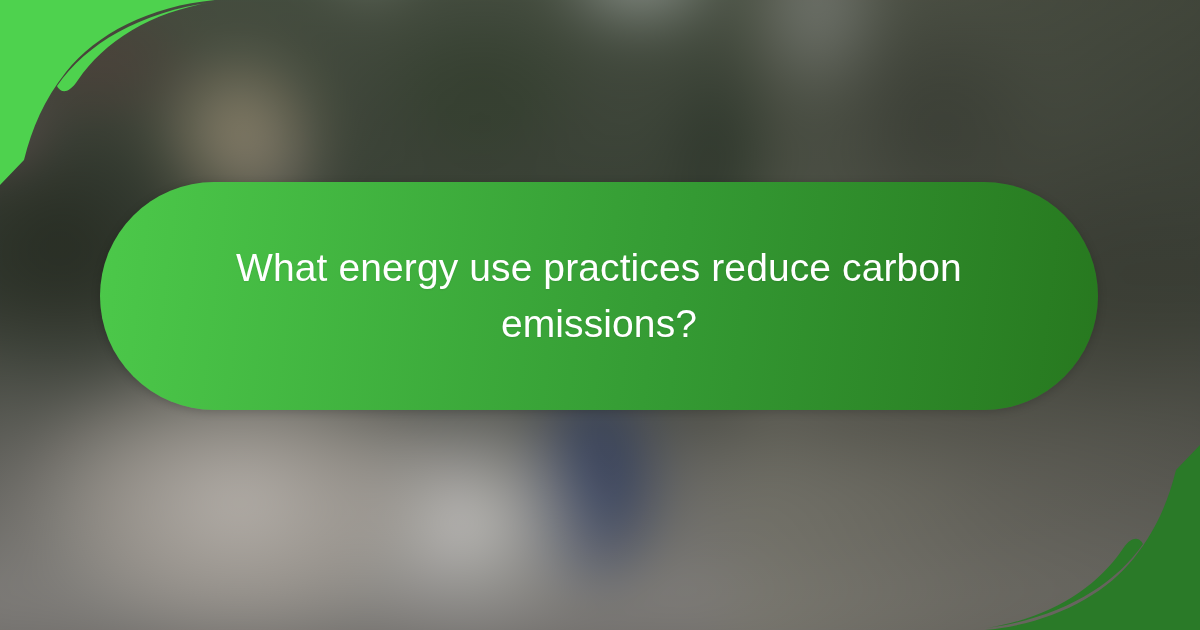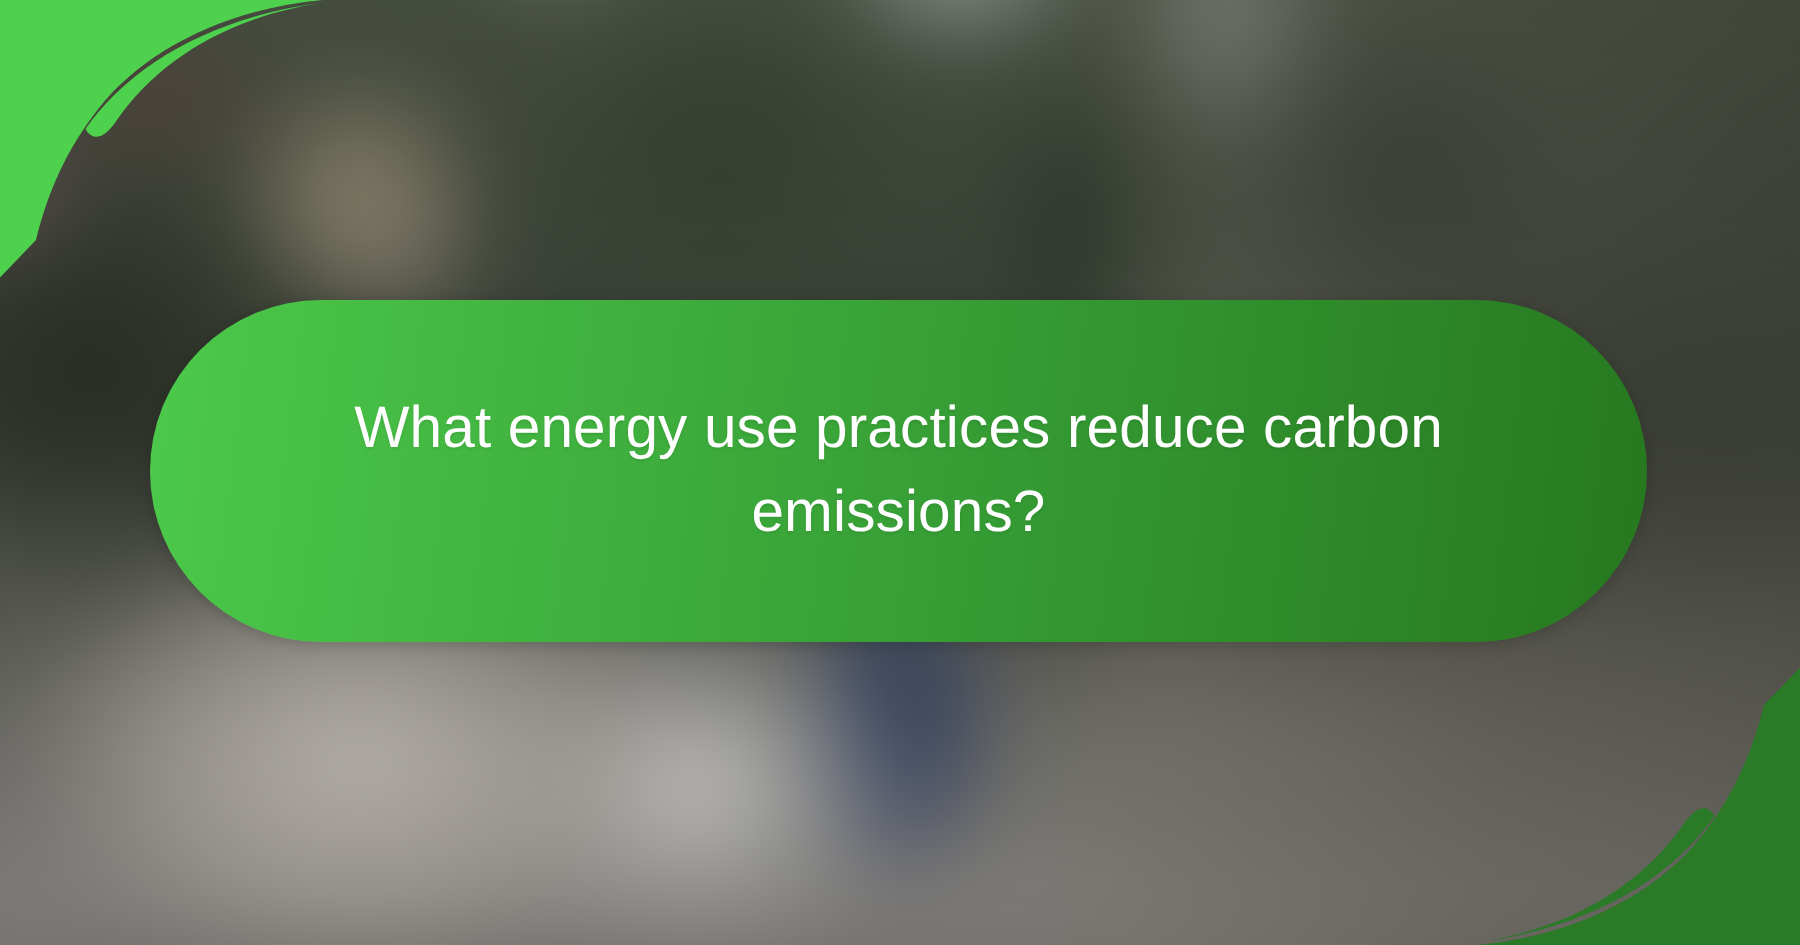--- a/index.html
+++ b/index.html
@@ -60,21 +60,21 @@
     position: absolute;
     pointer-events: none;
   }
   .leaf-tl { top: 0; left: 0; }
   .leaf-br { bottom: 0; right: 0; }
 
   
   .question-card {
     position: absolute;
     left: 100px;
-    top: 200px;
+    top: 182px;
     width: 998px;
     height: 228px;
     border-radius: 114px;
     background: linear-gradient(97deg, #4cc council 0%, #4cc94a 0%, #43b944 26%, #349a33 62%, #27781f 100%);
     display: flex;
     align-items: center;
     justify-content: center;
     box-shadow: 0 2px 10px rgba(0,0,0,0.18);
   }
   .question-text {

